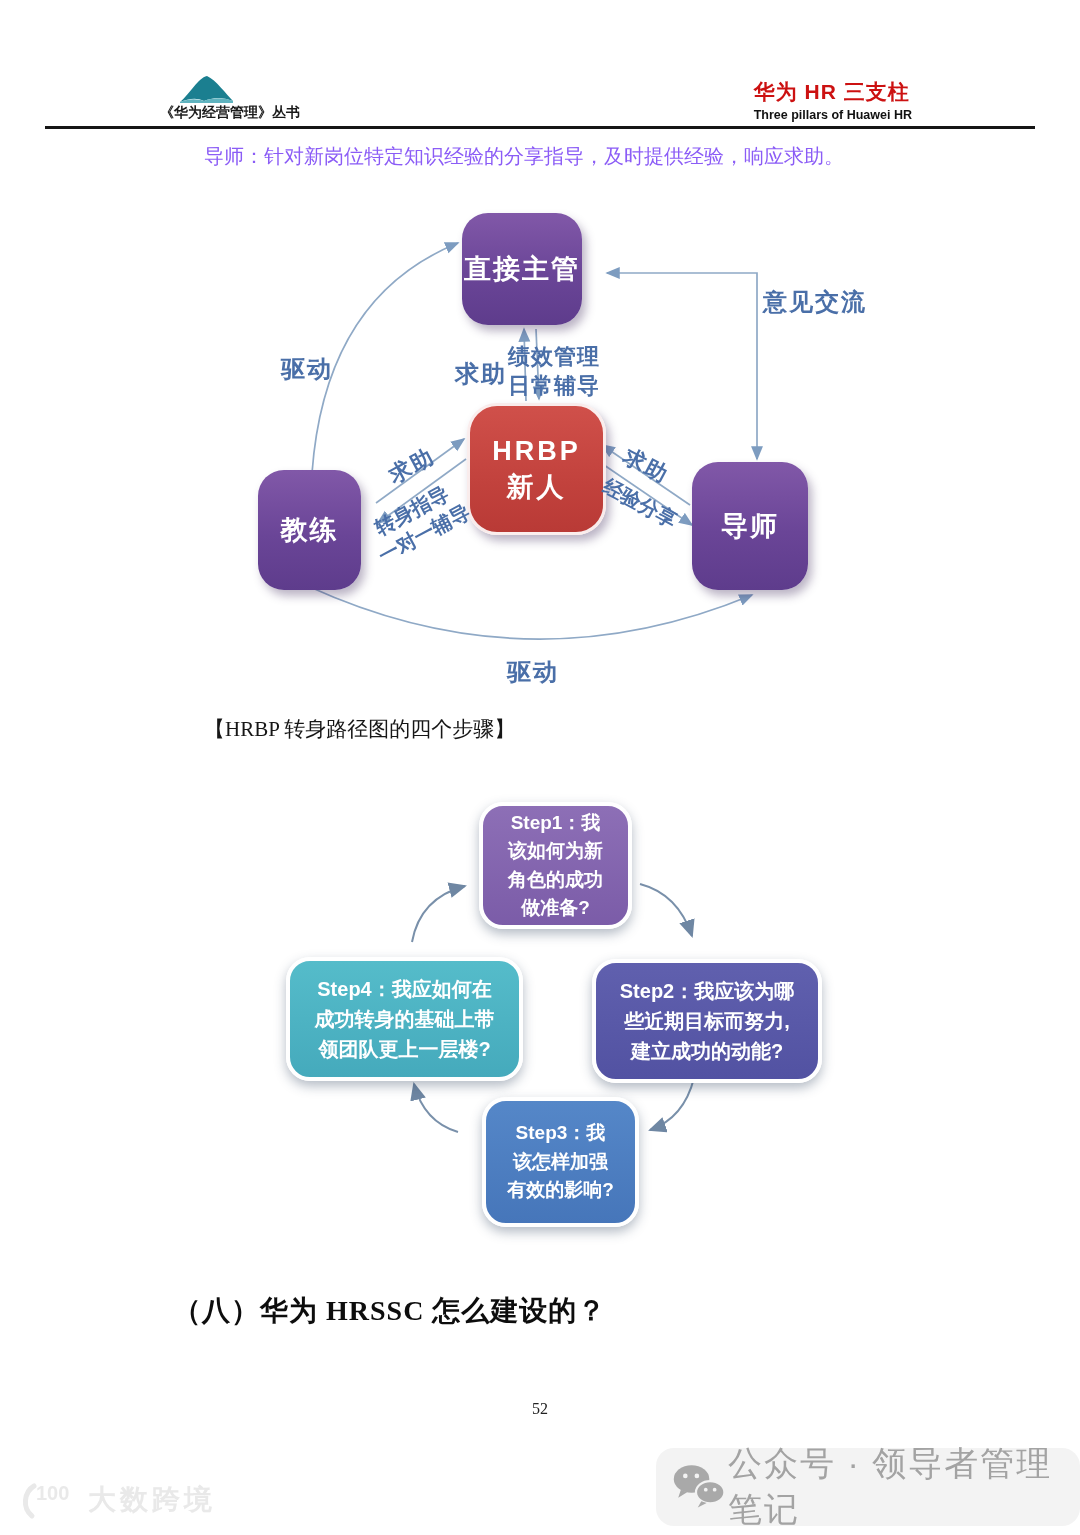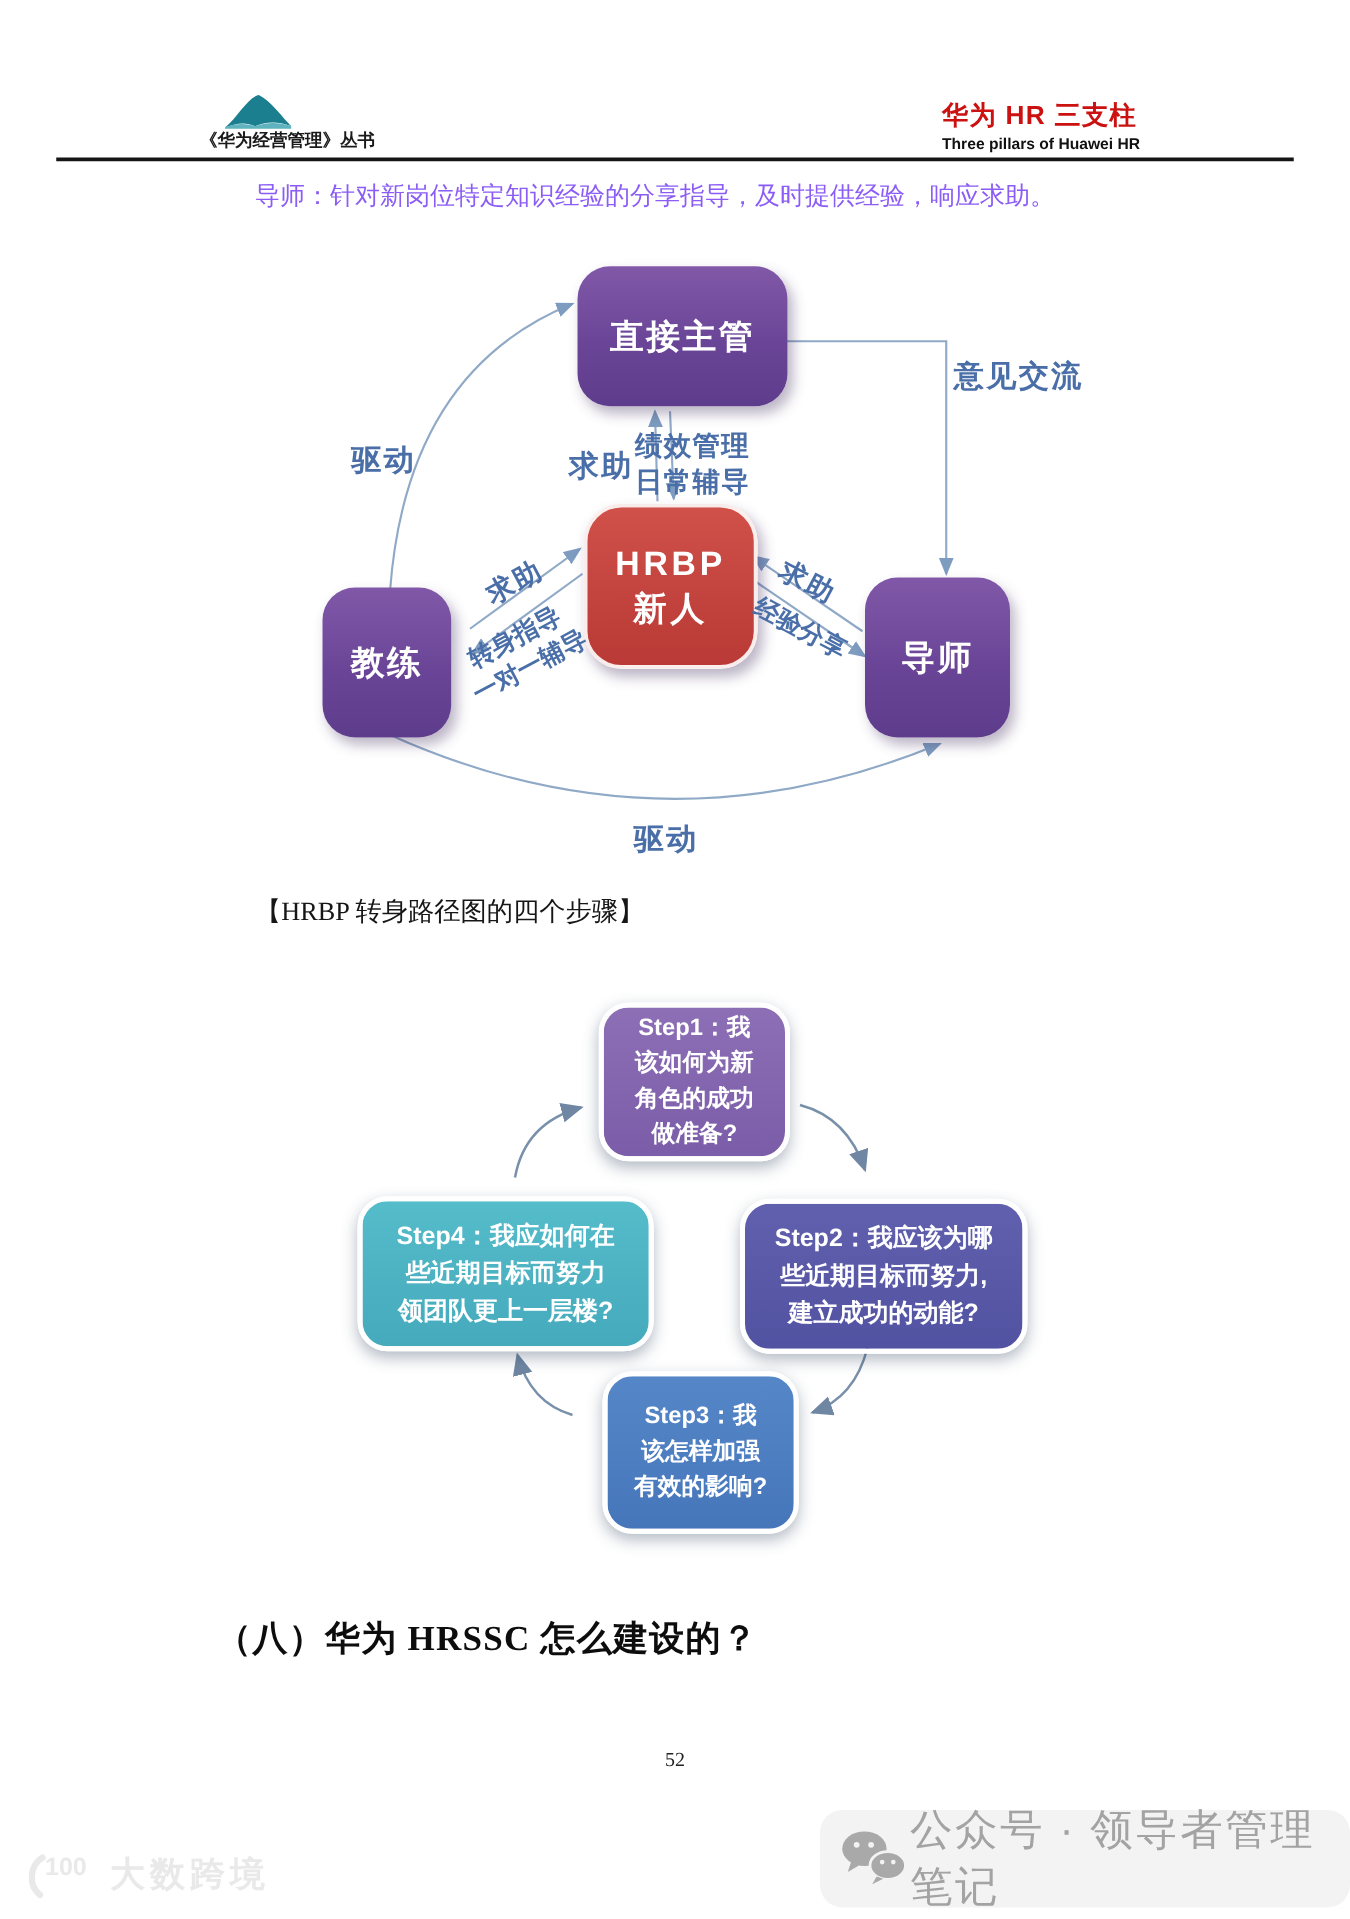--- a/index.html
+++ b/index.html
@@ -19,21 +19,21 @@
          font-size:20px;color:#8b5cf6;}
 
   
   .d1-svg{position:absolute;left:230px;top:185px;}
   .node{position:absolute;display:flex;align-items:center;justify-content:center;text-align:center;
         color:#fff;font-weight:bold;border-radius:26px;
         box-shadow:4px 6px 10px rgba(60,40,90,.35);}
   .node.purple{background:linear-gradient(180deg,#8158a8 0%,#6a4597 55%,#5e3c8c 100%);}
   .node.red{background:linear-gradient(180deg,#d0504a 0%,#c2423d 60%,#b93a36 100%);
             border:3px solid rgba(255,255,255,.9);border-radius:30px;}
-  .node-supervisor{left:462px;top:213px;width:168px;height:112px;font-size:27px;letter-spacing:2px;}
+  .node-supervisor{left:462px;top:213px;width:120px;height:112px;font-size:27px;letter-spacing:2px;}
   .node-hrbp{left:467px;top:403px;width:133px;height:126px;font-size:27px;line-height:1.35;letter-spacing:3px;white-space:pre-line;}
   .node-coach{left:258px;top:470px;width:103px;height:120px;font-size:27px;letter-spacing:2px;}
   .node-mentor{left:692px;top:462px;width:116px;height:128px;font-size:27px;letter-spacing:2px;}
 
   .dlabel{position:absolute;color:#4a6fa8;font-weight:bold;white-space:pre-line;line-height:1.3;}
   .lbl-drive-left{left:281px;top:353px;font-size:24px;letter-spacing:2px;}
   .lbl-help-center{left:455px;top:358px;font-size:24px;letter-spacing:2px;}
   .lbl-performance{left:508px;top:343px;font-size:22px;letter-spacing:1px;}
   .lbl-opinion{left:763px;top:286px;font-size:24px;letter-spacing:2px;}
   .lbl-help-left{left:388px;top:452px;font-size:22px;transform:rotate(-28deg);letter-spacing:2px;}
@@ -169,21 +169,21 @@
 些近期目标而努力,
 建立成功的动能?</span>
   </div>
   <div class="step-box step3">
     <span>Step3：我
 该怎样加强
 有效的影响?</span>
   </div>
   <div class="step-box step4">
     <span>Step4：我应如何在
-些近期目标而努力
+成功转身的基础上带
 领团队更上一层楼?</span>
   </div>
 
   <div class="section-heading">（八）华为 HRSSC 怎么建设的？</div>
 
   <div class="page-num">52</div>
 
   <div class="wechat-badge">
     <svg width="62" height="52" viewBox="0 0 62 52">
       <ellipse cx="22" cy="17" rx="20" ry="15.5" fill="#a9a9a9"></ellipse>

